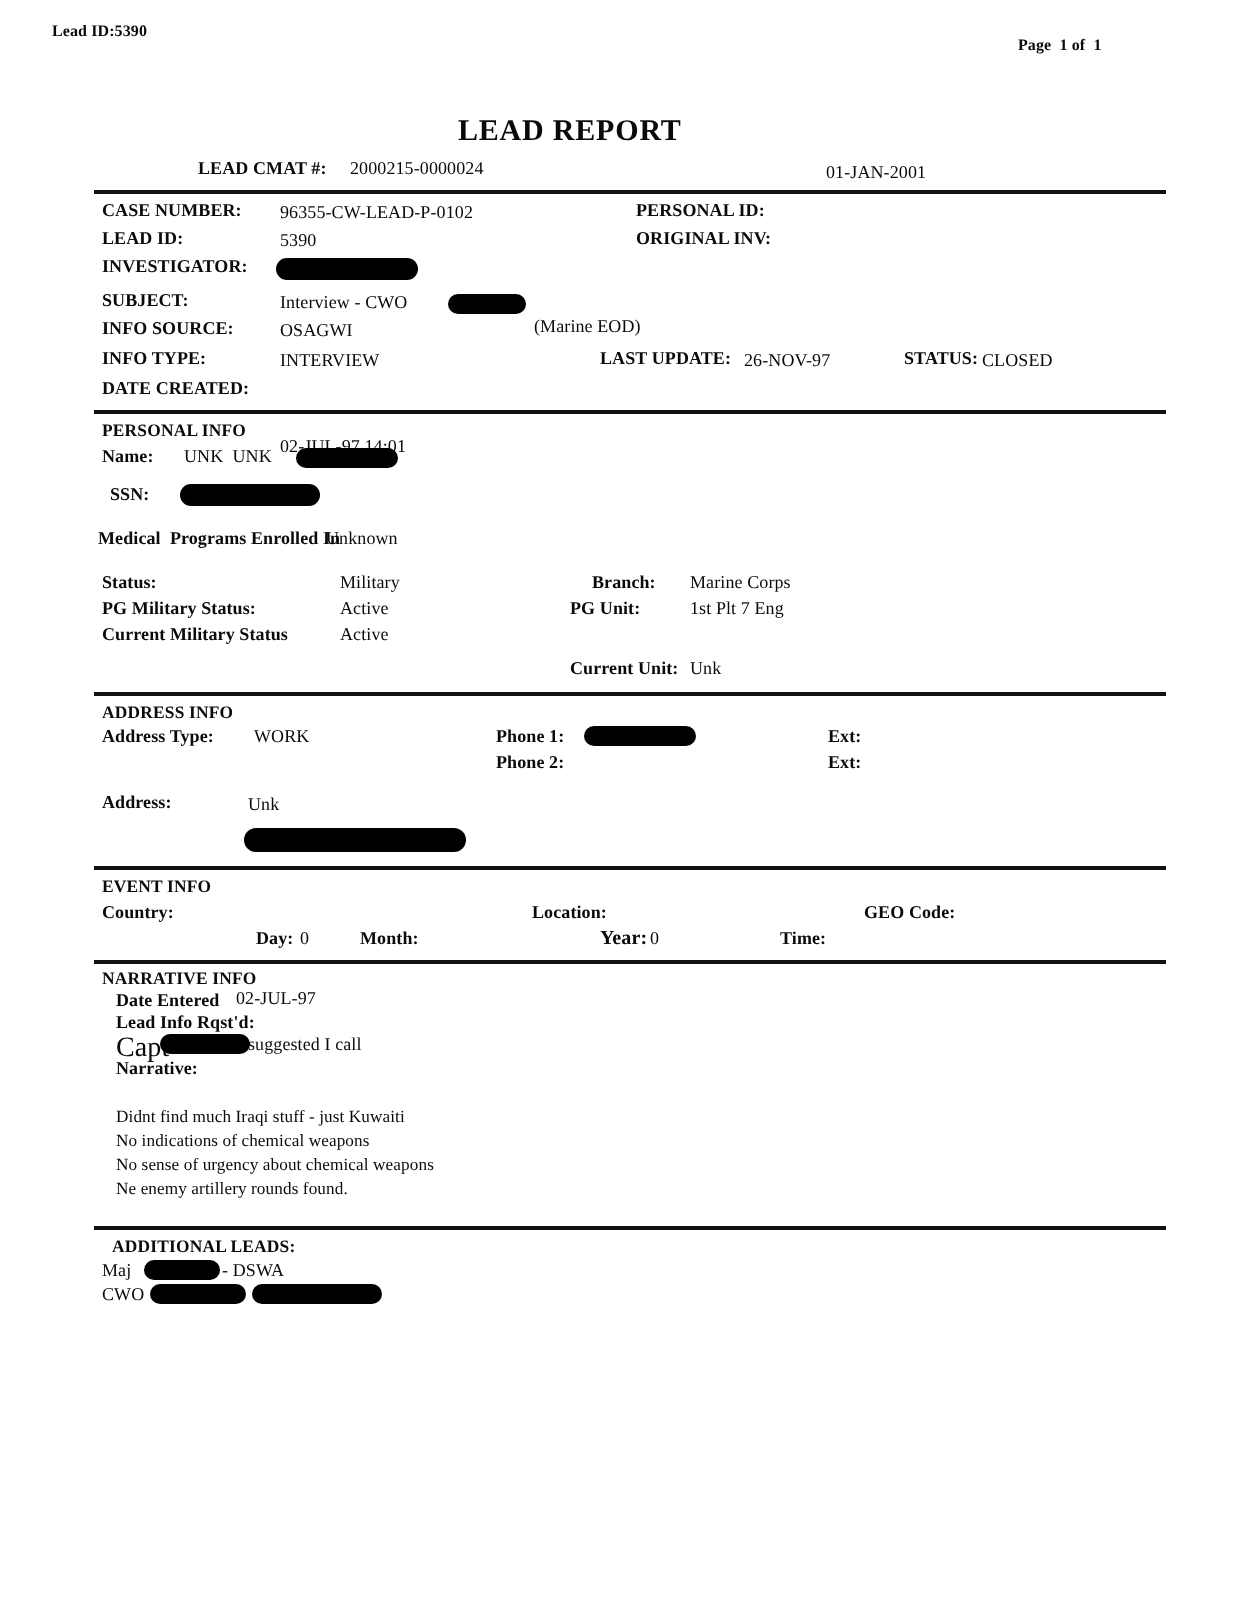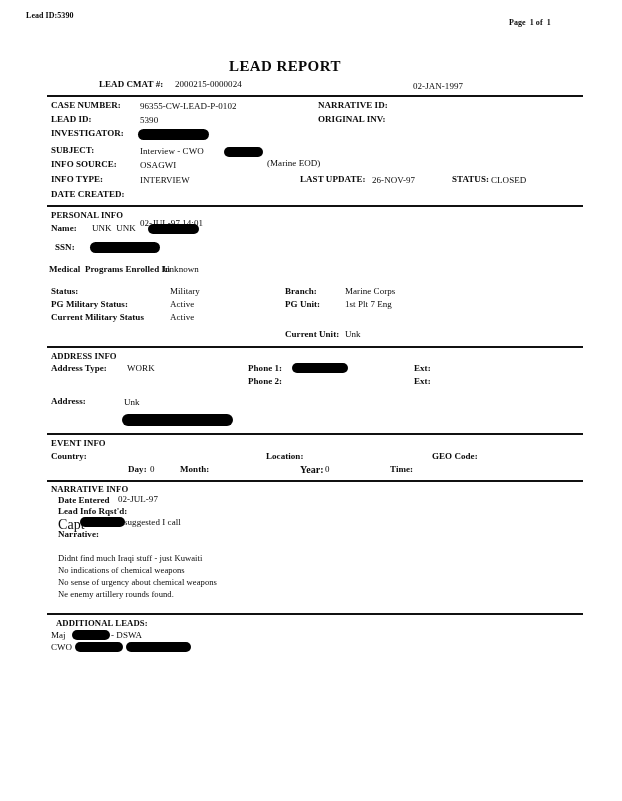--- a/index.html
+++ b/index.html
@@ -54,27 +54,27 @@
 
 <div id="page">
 
   <div class="t hdr-small" style="left:26px; top:12px;">Lead ID:5390</div>
   <div class="t hdr-small" style="left:509px; top:19px;">Page  1 of  1</div>
 
   <div id="page-title" style="left:229px; top:58px;">LEAD REPORT</div>
 
   <div class="t b" style="left:99px; top:80px; font-size:9px;">LEAD CMAT #:</div>
   <div class="t" style="left:175px; top:80px; font-size:9px;">2000215-0000024</div>
-  <div class="t" style="left:413px; top:82px; font-size:9px;">02-JAN-1997</div>
+  <div class="t" style="left:413px; top:82px; font-size:9px;">01-JAN-2001</div>
 
   <div class="rule" style="left:47px; top:95px; width:536px; height:2.2px;"></div>
 
   <div class="t b" style="left:51px; top:101px; font-size:9px;">CASE NUMBER:</div>
   <div class="t" style="left:140px; top:102px; font-size:9px;">96355-CW-LEAD-P-0102</div>
-  <div class="t b" style="left:318px; top:101px; font-size:9px;">NARRATIVE ID:</div>
+  <div class="t b" style="left:318px; top:101px; font-size:9px;">PERSONAL ID:</div>
   <div class="t" style="left:400px; top:101px; font-size:9px;"></div>
 
   <div class="t b" style="left:51px; top:115px; font-size:9px;">LEAD ID:</div>
   <div class="t" style="left:140px; top:116px; font-size:9px;">5390</div>
   <div class="t b" style="left:318px; top:115px; font-size:9px;">ORIGINAL INV:</div>
   <div class="t" style="left:406px; top:115px; font-size:9px;"></div>
 
   <div class="t b" style="left:51px; top:129px; font-size:9px;">INVESTIGATOR:</div>
   <div class="redact" style="left:138px; top:129px; width:71px; height:11px;"></div>
 
@@ -105,21 +105,21 @@
   <div class="redact" style="left:148px; top:224px; width:51px; height:10px;"></div>
 
   <div class="t b" style="left:55px; top:243px; font-size:9px;">SSN:</div>
   <div class="redact" style="left:90px; top:242px; width:70px; height:11px;"></div>
 
   <div class="t b" style="left:49px; top:265px; font-size:9px;">Medical  Programs Enrolled In</div>
   <div class="t" style="left:163px; top:265px; font-size:9px;">Unknown</div>
 
   <div class="t b" style="left:51px; top:287px; font-size:9px;">Status:</div>
   <div class="t" style="left:170px; top:287px; font-size:9px;">Military</div>
-  <div class="t b" style="left:285px; top:287px; font-size:9px;">Branch:</div>
+  <div class="t b" style="left:296px; top:287px; font-size:9px;">Branch:</div>
   <div class="t" style="left:345px; top:287px; font-size:9px;">Marine Corps</div>
 
   <div class="t b" style="left:51px; top:300px; font-size:9px;">PG Military Status:</div>
   <div class="t" style="left:170px; top:300px; font-size:9px;">Active</div>
   <div class="t b" style="left:285px; top:300px; font-size:9px;">PG Unit:</div>
   <div class="t" style="left:345px; top:300px; font-size:9px;">1st Plt 7 Eng</div>
 
   <div class="t b" style="left:51px; top:313px; font-size:9px;">Current Military Status</div>
   <div class="t" style="left:170px; top:313px; font-size:9px;">Active</div>
 

